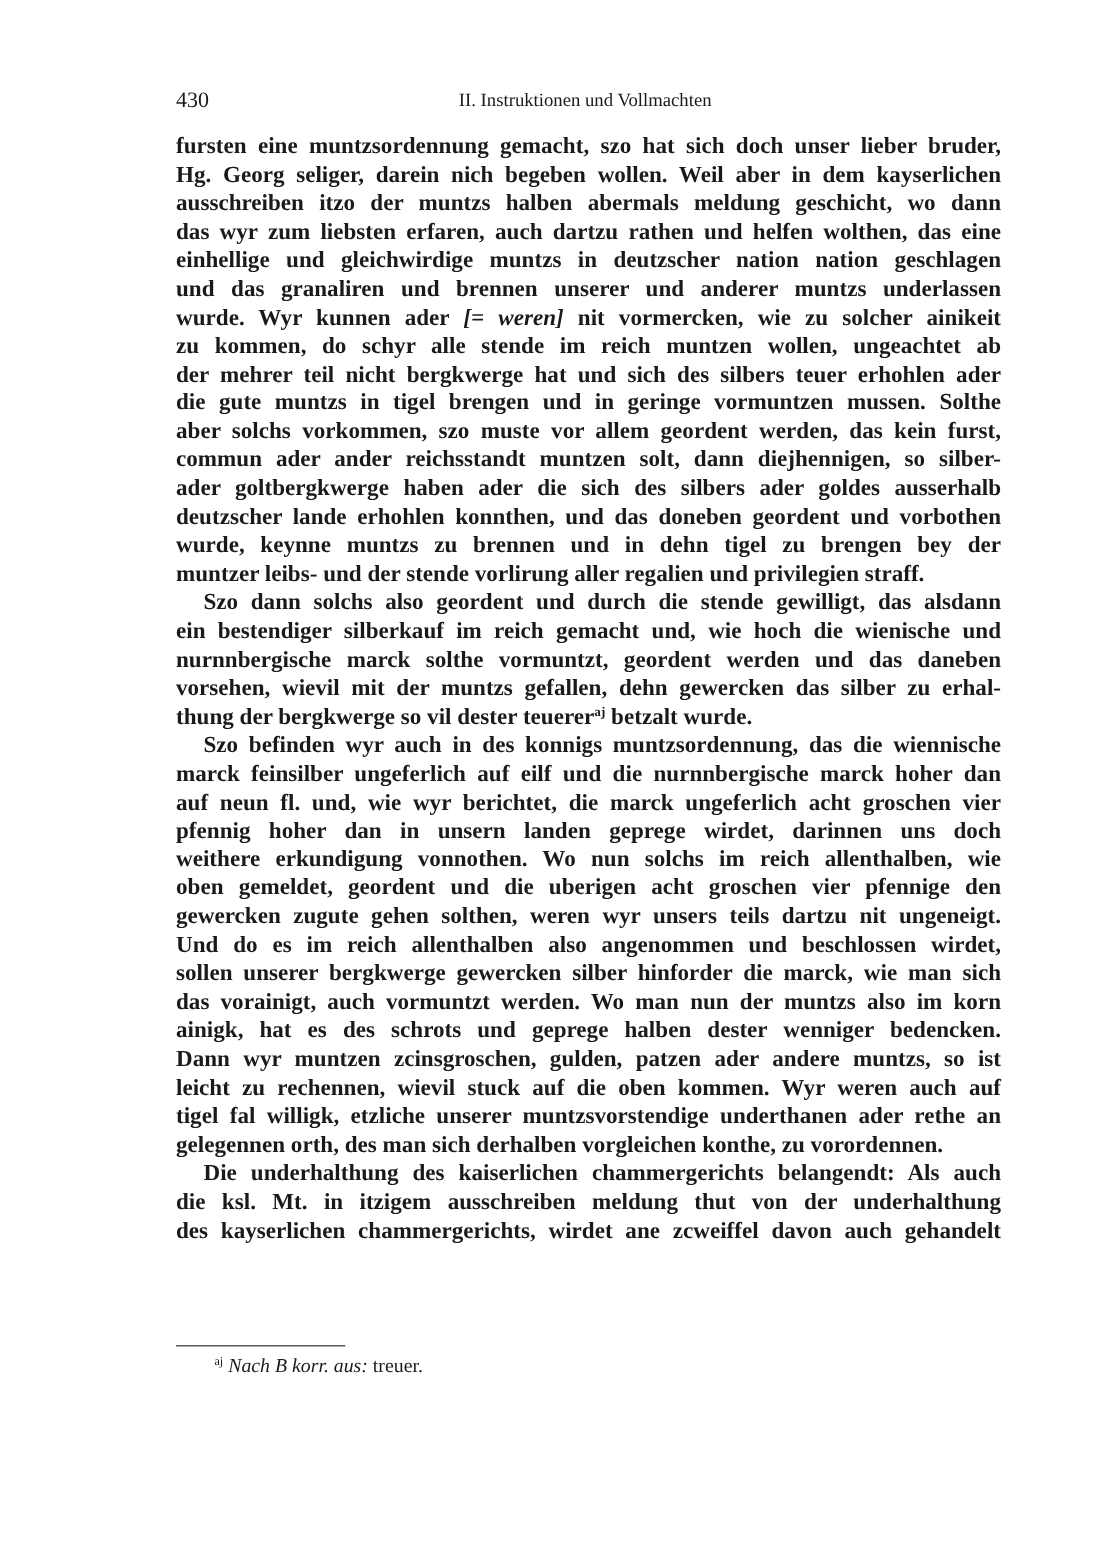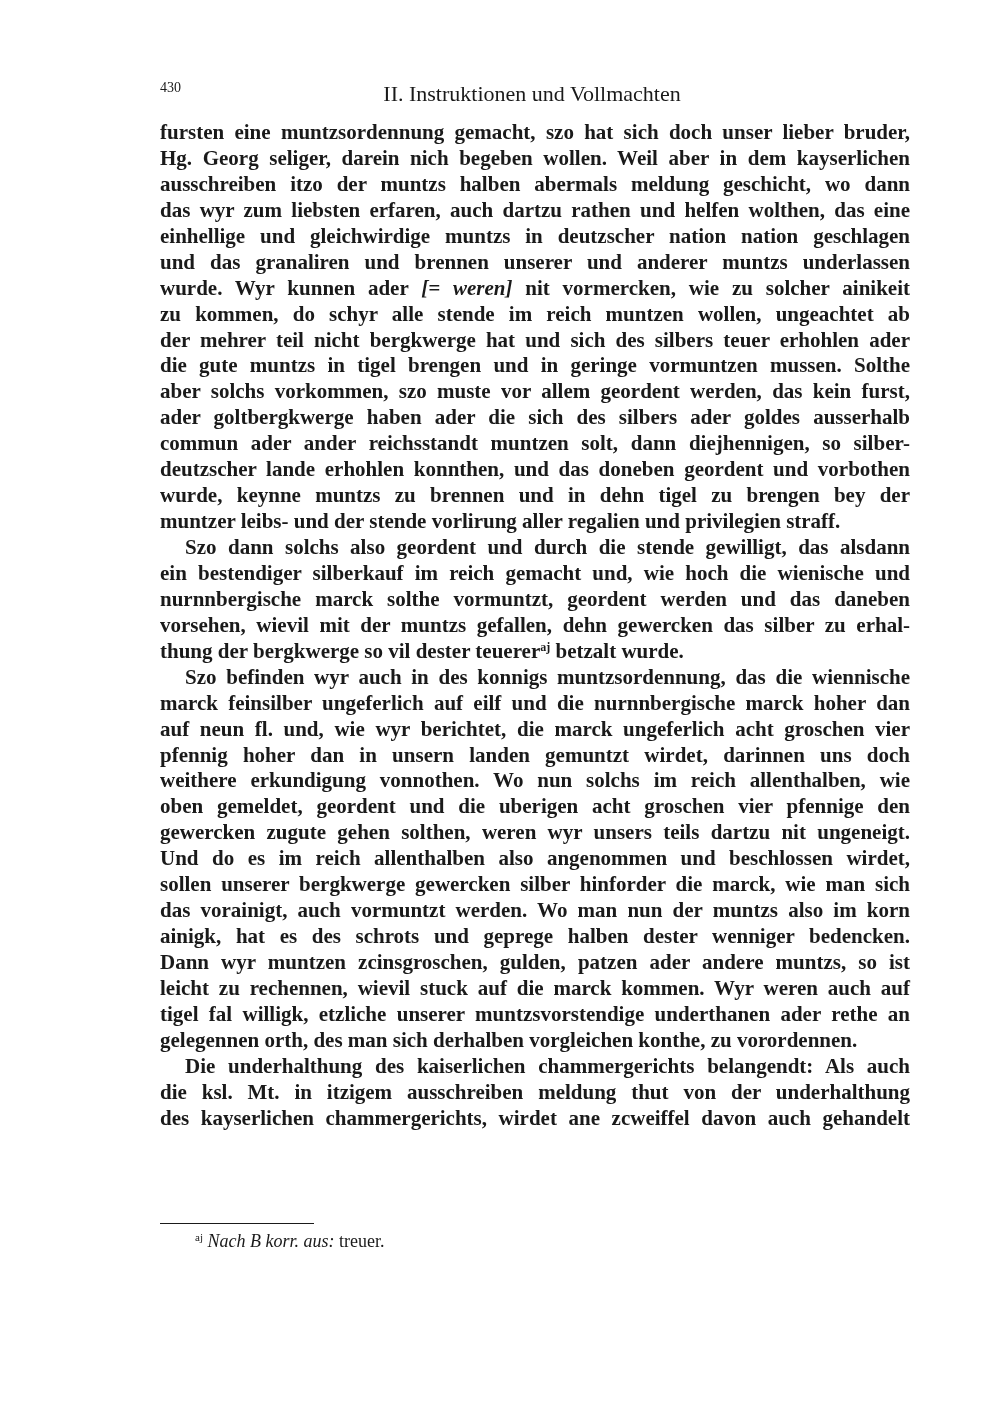--- a/index.html
+++ b/index.html
@@ -1,20 +1,20 @@
 <!DOCTYPE html>
 <html><head>
   <meta charset="utf-8">
   <style>
     html, body { margin: 0; padding: 0; background: #ffffff; }
     body { width: 1004px; height: 1418px; position: relative; overflow: hidden;
            font-family: "Liberation Serif", "DejaVu Serif", serif; color: #1a1a1a; }
-    .page-number { position: absolute; left: 160px; top: 80px; font-size: 14px; }
+    .page-number { position: absolute; left: 160px; top: 80px; font-size: 20px; }
     .running-head { position: absolute; left: 0; width: 1004px; top: 81px; text-align: center;
-                    font-size: 22px; padding-left: 60px; box-sizing: border-box; }
+                    font-size: 17px; padding-left: 60px; box-sizing: border-box; }
     .body-text { position: absolute; left: 160px; top: 120px; width: 750px; }
     .line { height: 25.95px; line-height: 25.95px; font-size: 21px; white-space: nowrap;
             text-align: justify; text-align-last: justify; overflow: visible; font-weight: bold; }
     .line.last { text-align-last: left; }
     .line.indent { padding-left: 25px; }
     .sup { font-size: 12px; vertical-align: 7px; line-height: 0; }
     .it { font-style: italic; }
     .footnote-rule { position: absolute; left: 160px; top: 1223px; width: 154px; height: 0;
                      border-top: 1px solid #1a1a1a; }
     .footnote { position: absolute; left: 183px; top: 1229px; font-size: 18px; line-height: 24px; margin-left: 12px; }
@@ -31,43 +31,43 @@
   <div class="line">Hg. Georg seliger, darein nich begeben wollen. Weil aber in dem kayserlichen</div>
   <div class="line">ausschreiben itzo der muntzs halben abermals meldung geschicht, wo dann</div>
   <div class="line">das wyr zum liebsten erfaren, auch dartzu rathen und helfen wolthen, das eine</div>
   <div class="line">einhellige und gleichwirdige muntzs in deutzscher nation nation geschlagen</div>
   <div class="line">und das granaliren und brennen unserer und anderer muntzs underlassen</div>
   <div class="line"><span>wurde. Wyr kunnen ader </span><span class="it">[= weren]</span><span> nit vormercken, wie zu solcher ainikeit</span></div>
   <div class="line">zu kommen, do schyr alle stende im reich muntzen wollen, ungeachtet ab</div>
   <div class="line">der mehrer teil nicht bergkwerge hat und sich des silbers teuer erhohlen ader</div>
   <div class="line">die gute muntzs in tigel brengen und in geringe vormuntzen mussen. Solthe</div>
   <div class="line">aber solchs vorkommen, szo muste vor allem geordent werden, das kein furst,</div>
+  <div class="line">commun ader ander reichsstandt muntzen solt, dann diejhennigen, so silber-</div>
   <div class="line">ader goltbergkwerge haben ader die sich des silbers ader goldes ausserhalb</div>
-  <div class="line">commun ader ander reichsstandt muntzen solt, dann diejhennigen, so silber-</div>
   <div class="line">deutzscher lande erhohlen konnthen, und das doneben geordent und vorbothen</div>
   <div class="line">wurde, keynne muntzs zu brennen und in dehn tigel zu brengen bey der</div>
   <div class="line last">muntzer leibs- und der stende vorlirung aller regalien und privilegien straff.</div>
   <div class="line indent">Szo dann solchs also geordent und durch die stende gewilligt, das alsdann</div>
   <div class="line">ein bestendiger silberkauf im reich gemacht und, wie hoch die wienische und</div>
   <div class="line">nurnnbergische marck solthe vormuntzt, geordent werden und das daneben</div>
   <div class="line">vorsehen, wievil mit der muntzs gefallen, dehn gewercken das silber zu erhal-</div>
   <div class="line last"><span>thung der bergkwerge so vil dester teuerer</span><span class="sup">aj</span><span> betzalt wurde.</span></div>
   <div class="line indent">Szo befinden wyr auch in des konnigs muntzsordennung, das die wiennische</div>
   <div class="line">marck feinsilber ungeferlich auf eilf und die nurnnbergische marck hoher dan</div>
   <div class="line">auf neun fl. und, wie wyr berichtet, die marck ungeferlich acht groschen vier</div>
-  <div class="line">pfennig hoher dan in unsern landen gemuntzt wirdet, darinnen uns doch</div>
+  <div class="line">pfennig hoher dan in unsern landen geprege wirdet, darinnen uns doch</div>
   <div class="line">weithere erkundigung vonnothen. Wo nun solchs im reich allenthalben, wie</div>
   <div class="line">oben gemeldet, geordent und die uberigen acht groschen vier pfennige den</div>
   <div class="line">gewercken zugute gehen solthen, weren wyr unsers teils dartzu nit ungeneigt.</div>
   <div class="line">Und do es im reich allenthalben also angenommen und beschlossen wirdet,</div>
   <div class="line">sollen unserer bergkwerge gewercken silber hinforder die marck, wie man sich</div>
   <div class="line">das vorainigt, auch vormuntzt werden. Wo man nun der muntzs also im korn</div>
   <div class="line">ainigk, hat es des schrots und geprege halben dester wenniger bedencken.</div>
   <div class="line">Dann wyr muntzen zcinsgroschen, gulden, patzen ader andere muntzs, so ist</div>
-  <div class="line">leicht zu rechennen, wievil stuck auf die marck kommen. Wyr weren auch auf</div>
+  <div class="line">leicht zu rechennen, wievil stuck auf die oben kommen. Wyr weren auch auf</div>
   <div class="line">tigel fal willigk, etzliche unserer muntzsvorstendige underthanen ader rethe an</div>
   <div class="line last">gelegennen orth, des man sich derhalben vorgleichen konthe, zu vorordennen.</div>
   <div class="line indent">Die underhalthung des kaiserlichen chammergerichts belangendt: Als auch</div>
   <div class="line">die ksl. Mt. in itzigem ausschreiben meldung thut von der underhalthung</div>
   <div class="line">des kayserlichen chammergerichts, wirdet ane zcweiffel davon auch gehandelt</div>
 </div>
 
 <div class="footnote-rule"></div>
 <div class="footnote"><span class="sup">aj</span> <span class="it">Nach B korr. aus:</span><span> treuer.</span></div>
 

